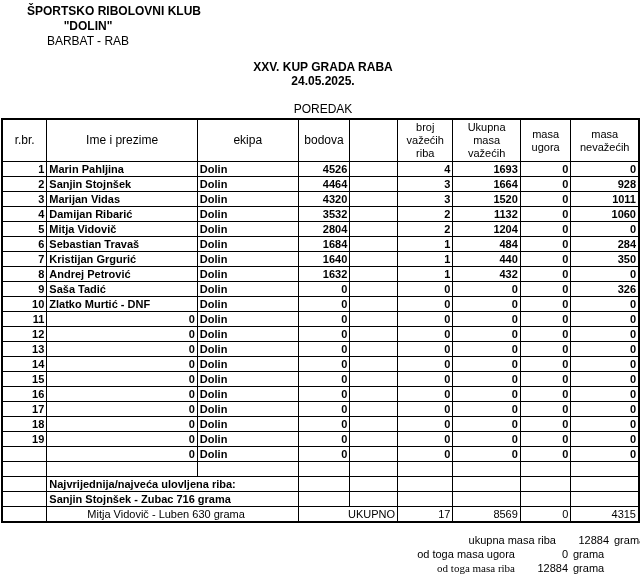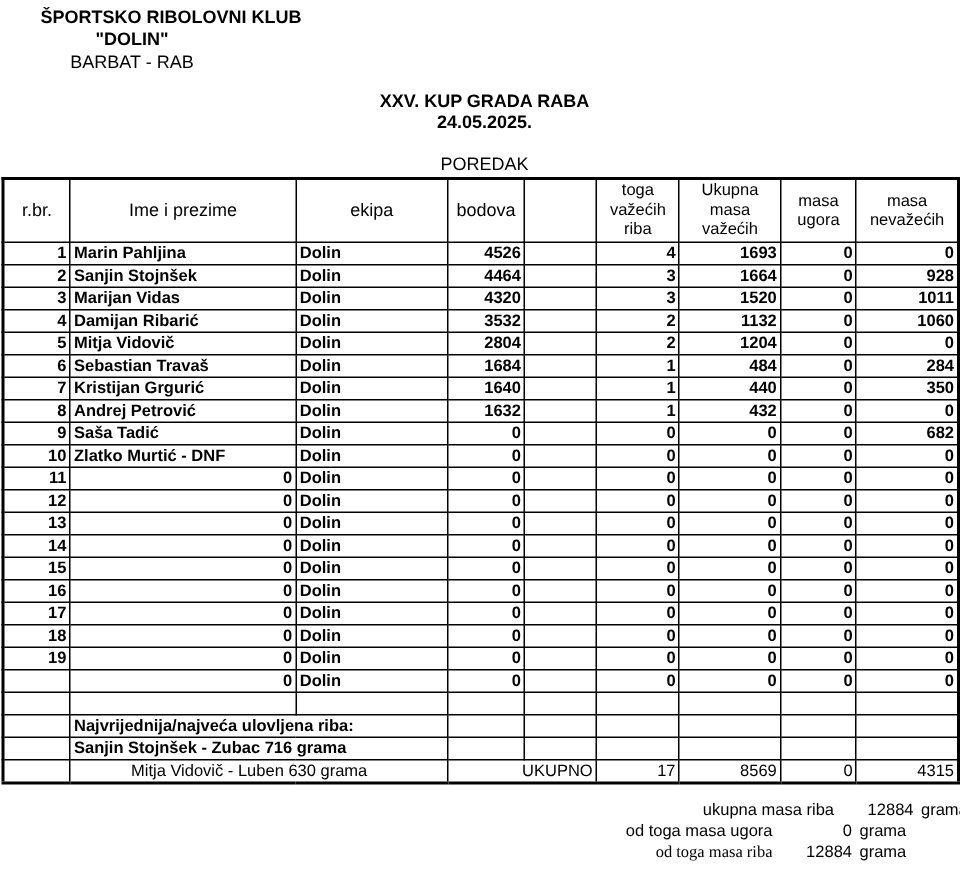--- a/index.html
+++ b/index.html
@@ -47,21 +47,21 @@
       <col style="width:51px">
       <col style="width:60px">
   </colgroup>
   <thead>
     <tr>
       <th>r.br.</th>
       <th>Ime i prezime</th>
       <th>ekipa</th>
       <th>bodova</th>
       <th></th>
-      <th class="small">toga važećih riba</th>
+      <th class="small">broj važećih riba</th>
       <th class="small">Ukupna masa važećih</th>
       <th class="small">masa ugora</th>
       <th class="small">masa nevažećih</th>
     </tr>
   </thead>
   <tbody id="tbody">
       <tr>
         <td class="num">1</td>
         <td class="txt">Marin Pahljina</td>
         <td class="txt">Dolin</td>
@@ -151,21 +151,21 @@
       </tr>
       <tr>
         <td class="num">9</td>
         <td class="txt">Saša Tadić</td>
         <td class="txt">Dolin</td>
         <td class="num">0</td>
         <td class="num"></td>
         <td class="num">0</td>
         <td class="num">0</td>
         <td class="num">0</td>
-        <td class="num">682</td>
+        <td class="num">326</td>
       </tr>
       <tr>
         <td class="num">10</td>
         <td class="txt">Zlatko Murtić - DNF</td>
         <td class="txt">Dolin</td>
         <td class="num">0</td>
         <td class="num"></td>
         <td class="num">0</td>
         <td class="num">0</td>
         <td class="num">0</td>

